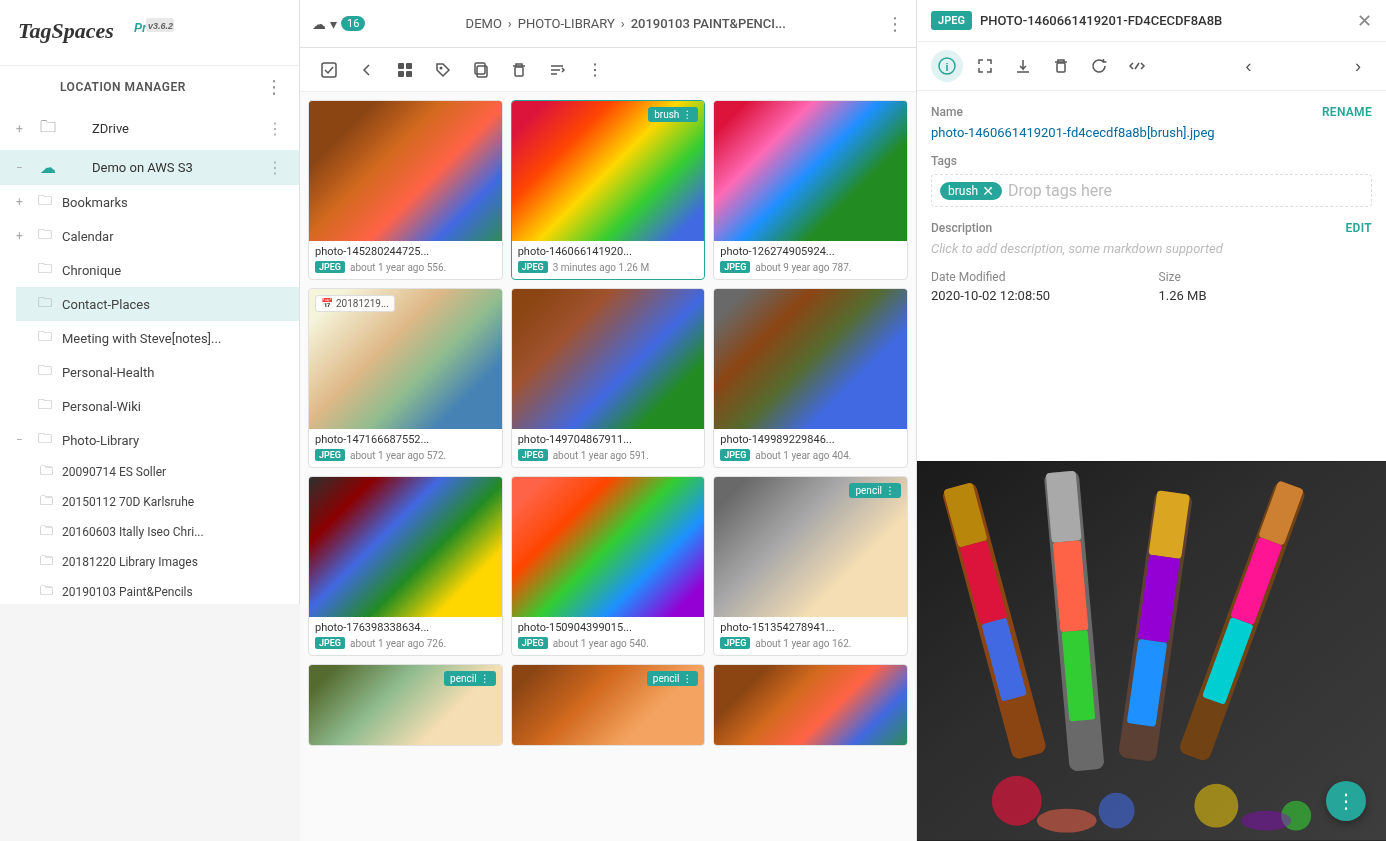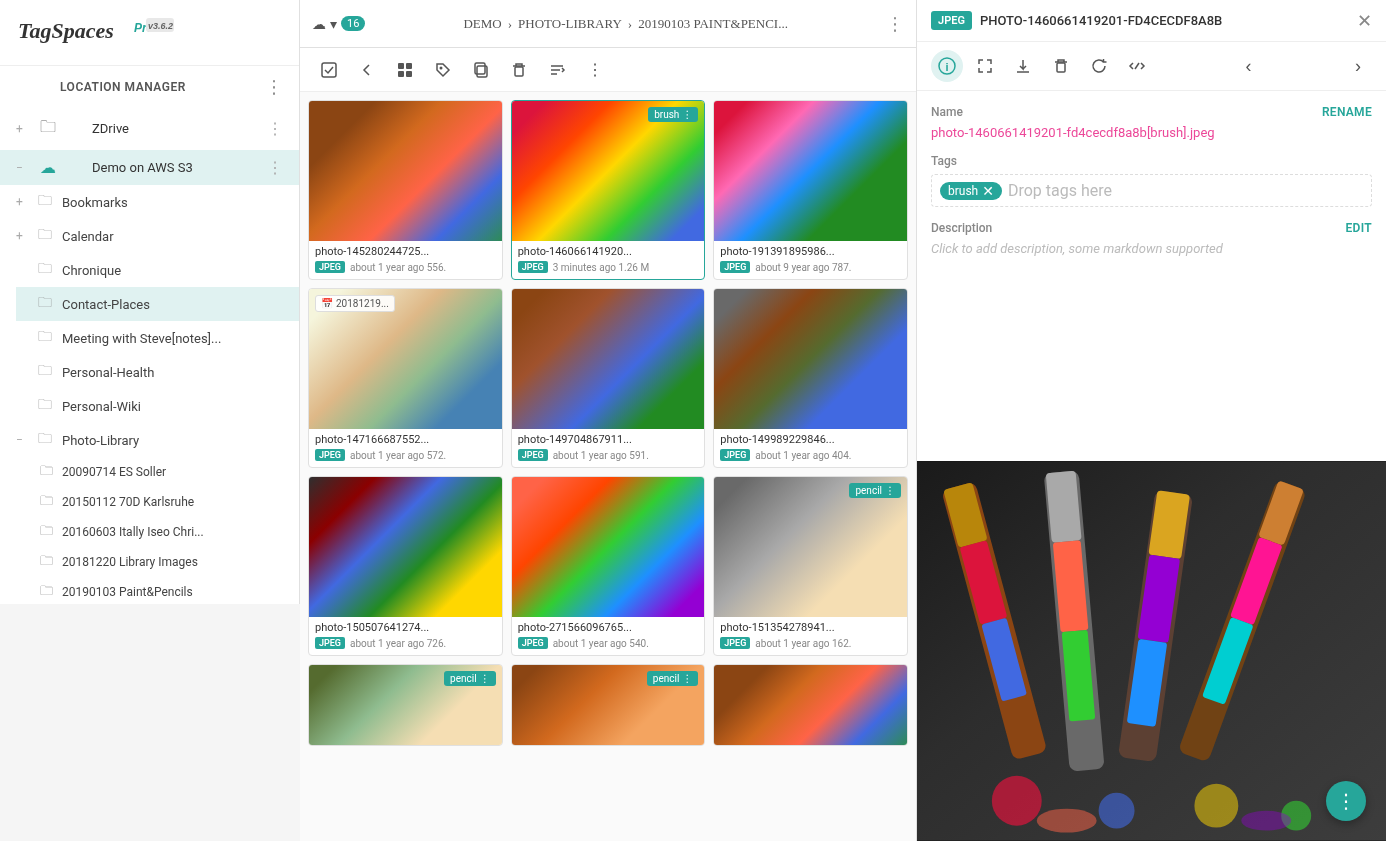--- a/index.html
+++ b/index.html
@@ -36,21 +36,21 @@
     .subfolder-icon { font-size: 13px; color: #888; min-width: 16px; }
     .subfolder-name { font-size: 12px; color: #444; white-space: nowrap; overflow: hidden; text-overflow: ellipsis; }
 
     
     #main { flex: 1; display: flex; flex-direction: column; background: #fafafa; overflow: hidden; }
 
     
     #topbar { height: 48px; background: #fff; border-bottom: 1px solid #e0e0e0; display: flex; align-items: center; padding: 0 12px; gap: 8px; }
     #cloud-status { display: flex; align-items: center; gap: 4px; color: #555; font-size: 14px; cursor: pointer; }
     #sync-count { background: #26a69a; color: #fff; font-size: 11px; padding: 1px 6px; border-radius: 10px; }
-    #breadcrumb { display: flex; align-items: center; gap: 6px; font-size: 13px; color: #555; flex: 1; justify-content: center; font-family: Liberation Serif, serif; }
+    #breadcrumb { display: flex; align-items: center; gap: 6px; font-size: 13px; color: #555; flex: 1; justify-content: center; }
     #breadcrumb-current { font-weight: 500; }
     #topbar-dots { color: #888; cursor: pointer; font-size: 18px; margin-left: auto; }
 
     
     #toolbar { height: 44px; background: #fff; border-bottom: 1px solid #eee; display: flex; align-items: center; padding: 0 12px; gap: 4px; }
     .toolbar-btn { width: 34px; height: 34px; display: flex; align-items: center; justify-content: center; border: none; background: transparent; border-radius: 4px; cursor: pointer; color: #555; font-size: 16px; }
 
     
     #grid-container { flex: 1; overflow-y: auto; padding: 8px; }
     #grid { display: grid; grid-template-columns: repeat(3, 1fr); gap: 8px; }
@@ -75,21 +75,21 @@
     #detail-toolbar { padding: 8px 14px; display: flex; align-items: center; gap: 6px; border-bottom: 1px solid #eee; }
     .detail-tool-btn { width: 32px; height: 32px; display: flex; align-items: center; justify-content: center; border: none; background: transparent; border-radius: 50%; cursor: pointer; color: #555; font-size: 16px; }
     .detail-tool-btn.active { background: #e0f2f1; color: #26a69a; }
     .detail-nav-btn { width: 28px; height: 28px; display: flex; align-items: center; justify-content: center; border: none; background: transparent; cursor: pointer; color: #555; font-size: 18px; margin-left: auto; }
 
     #detail-content { flex: 1; overflow-y: auto; padding: 14px; }
     .detail-row { margin-bottom: 14px; }
     .detail-label-row { display: flex; align-items: center; justify-content: space-between; margin-bottom: 6px; }
     .detail-label { font-size: 12px; color: #888; font-weight: 500; }
     .detail-action { font-size: 12px; color: #26a69a; cursor: pointer; font-weight: 600; letter-spacing: 0.3px; }
-    .detail-value { font-size: 13px; color: #ec4899; word-break: break-all; }
+    .detail-value { font-size: 13px; color: #0369a1; word-break: break-all; }
     .tags-area { display: flex; align-items: center; gap: 6px; flex-wrap: wrap; min-height: 28px; border: 1px dashed #ddd; border-radius: 4px; padding: 6px 8px; }
     .tag-chip { background: #26a69a; color: #fff; font-size: 12px; padding: 2px 8px; border-radius: 12px; display: flex; align-items: center; gap: 4px; }
     .tag-chip-close { cursor: pointer; font-size: 14px; line-height: 1; }
     .tags-placeholder { color: #bbb; font-size: 16px; }
     .detail-desc { font-size: 13px; color: #bbb; font-style: italic; }
     .detail-2col { display: grid; grid-template-columns: 1fr 1fr; gap: 14px; }
     .detail-col-label { font-size: 12px; color: #888; margin-bottom: 4px; }
     .detail-col-value { font-size: 13px; color: #333; }
 
     #detail-preview { background: #111; display: flex; align-items: center; justify-content: center; min-height: 380px; position: relative; }
@@ -318,21 +318,21 @@
           <div class="grid-meta">
             <span class="jpeg-badge">JPEG</span>
             <span class="grid-meta-text">3 minutes ago 1.26 M</span>
           </div>
         </div>
       </div>
 
       <div class="grid-item">
         <div class="grid-thumb thumb-3" style="height:140px;"></div>
         <div class="grid-info">
-          <div class="grid-filename">photo-191391895986...</div>
+          <div class="grid-filename">photo-126274905924...</div>
           <div class="grid-meta">
             <span class="jpeg-badge">JPEG</span>
             <span class="grid-meta-text">about 9 year ago 787.</span>
           </div>
         </div>
       </div>
 
       <div class="grid-item">
         <div class="grid-thumb thumb-4" style="height:140px;position:relative;">
           <div class="date-tag-overlay">📅 20181219...</div>
@@ -364,32 +364,32 @@
           <div class="grid-meta">
             <span class="jpeg-badge">JPEG</span>
             <span class="grid-meta-text">about 1 year ago 404.</span>
           </div>
         </div>
       </div>
 
       <div class="grid-item">
         <div class="grid-thumb thumb-7" style="height:140px;"></div>
         <div class="grid-info">
-          <div class="grid-filename">photo-150507641274...</div>
+          <div class="grid-filename">photo-176398338634...</div>
           <div class="grid-meta">
             <span class="jpeg-badge">JPEG</span>
             <span class="grid-meta-text">about 1 year ago 726.</span>
           </div>
         </div>
       </div>
 
       <div class="grid-item">
         <div class="grid-thumb thumb-8" style="height:140px;"></div>
         <div class="grid-info">
-          <div class="grid-filename">photo-271566096765...</div>
+          <div class="grid-filename">photo-150904399015...</div>
           <div class="grid-meta">
             <span class="jpeg-badge">JPEG</span>
             <span class="grid-meta-text">about 1 year ago 540.</span>
           </div>
         </div>
       </div>
 
       <div class="grid-item">
         <div class="grid-thumb thumb-9" style="height:140px;position:relative;">
           <div class="grid-tag-badge">pencil <span class="tag-close">⋮</span></div>
@@ -500,20 +500,30 @@
     </div>
 
     <div class="detail-row">
       <div class="detail-label-row">
         <span class="detail-label">Description</span>
         <span class="detail-action">EDIT</span>
       </div>
       <div class="detail-desc">Click to add description, some markdown supported</div>
     </div>
 
+    <div class="detail-2col">
+      <div>
+        <div class="detail-col-label">Date Modified</div>
+        <div class="detail-col-value">2020-10-02 12:08:50</div>
+      </div>
+      <div>
+        <div class="detail-col-label">Size</div>
+        <div class="detail-col-value">1.26 MB</div>
+      </div>
+    </div>
   </div>
 
   <div id="detail-preview" style="position: relative;">
     <div style="width:100%;height:380px;position:relative;overflow:hidden;">
       
       <svg width="100%" height="380" viewBox="0 0 470 380" xmlns="http://www.w3.org/2000/svg">
         <defs>
           <linearGradient id="bg1" x1="0%" y1="0%" x2="100%" y2="100%">
             <stop offset="0%" style="stop-color:#1a1a1a"></stop>
             <stop offset="40%" style="stop-color:#2d2d2d"></stop>

